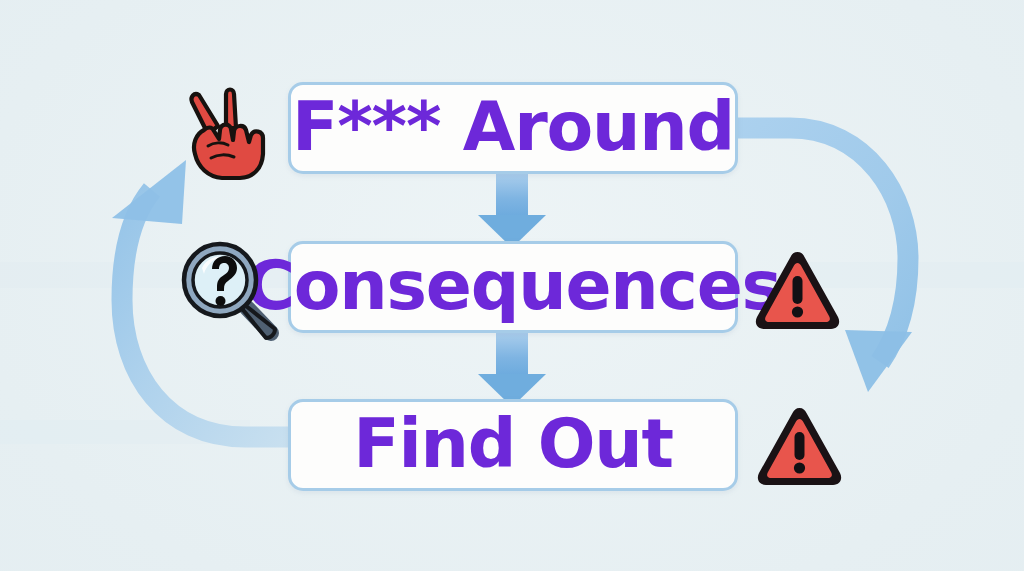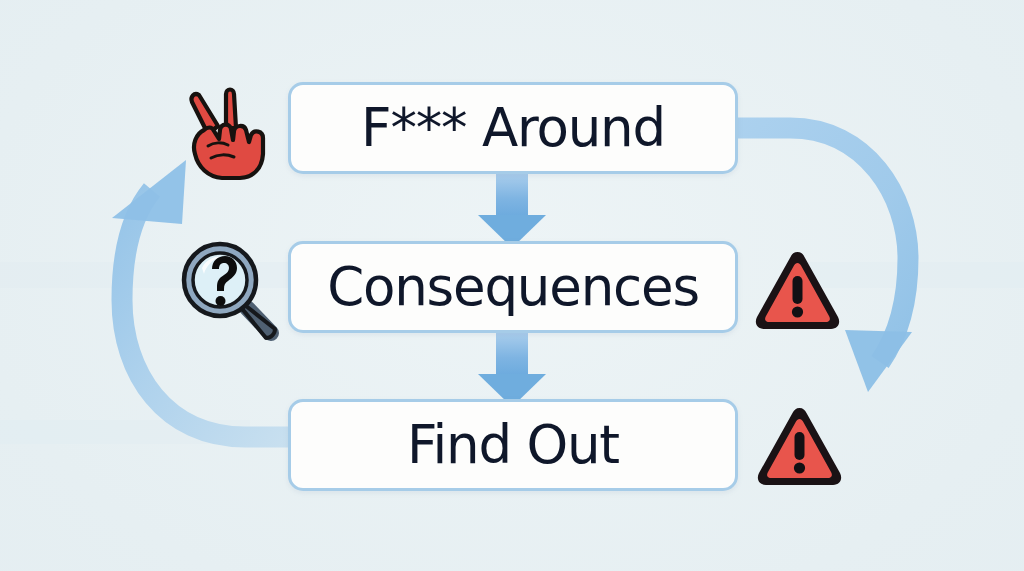--- a/index.html
+++ b/index.html
@@ -45,25 +45,25 @@
     background: #fdfdfc;
     border: 3px solid #a6cce8;
     border-radius: 15px;
     display: flex;
     align-items: center;
     justify-content: center;
     box-shadow: 0 2px 5px rgba(120,150,175,.13);
   }
   .node-label {
     font-family: "DejaVu Sans", "Liberation Sans", sans-serif;
-    font-weight: normal;
-    font-size: 53px;
+    font-weight: bold;
+    font-size: 68px;
     line-height: 1;
     letter-spacing: -1.2px;
-    color: #0f172a;
+    color: #6d28d9;
     white-space: nowrap;
     transform: translateY(-1px);
   }
   #node-0 { top: 82px; }
   #node-1 { top: 241px; }
   #node-2 { top: 399px; }
 
   
   .icon-abs { position: absolute; }
   #icon-hand      { left: 178px; top: 82px;  width: 96px;  height: 100px; }

